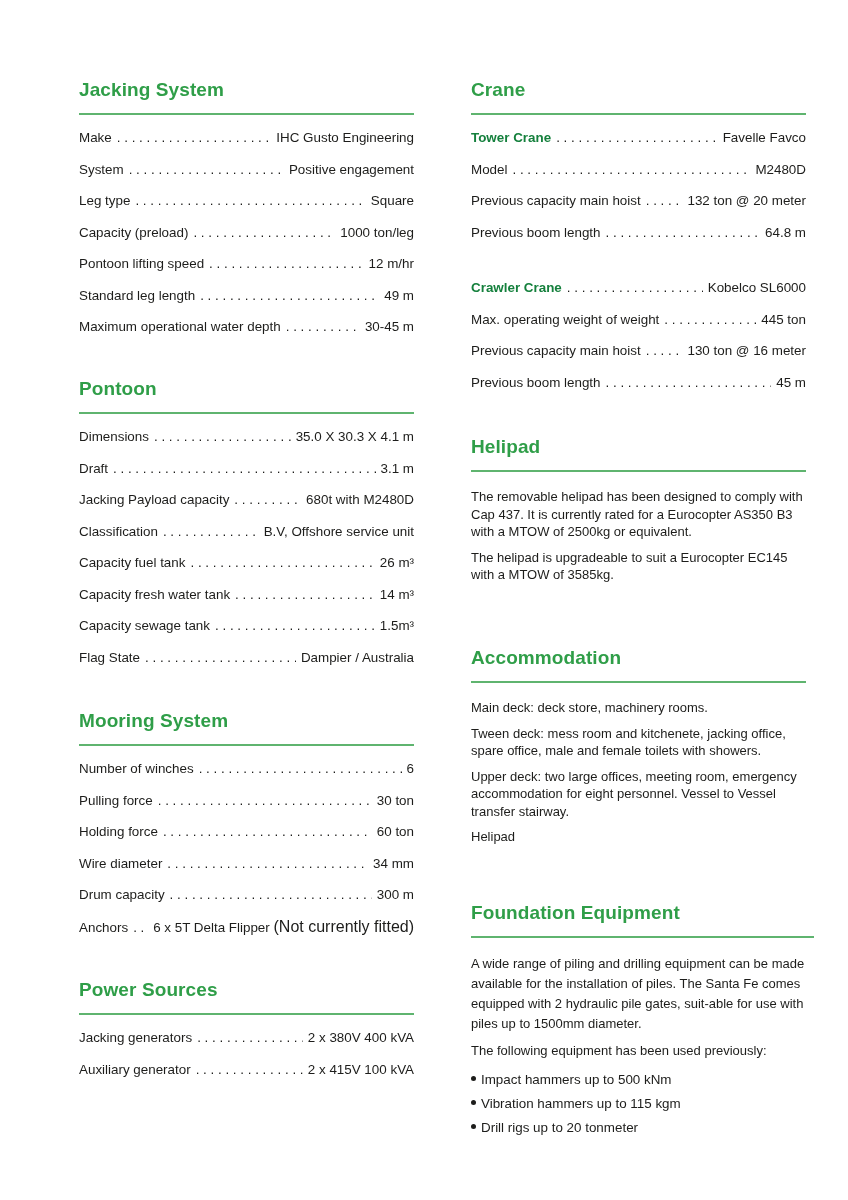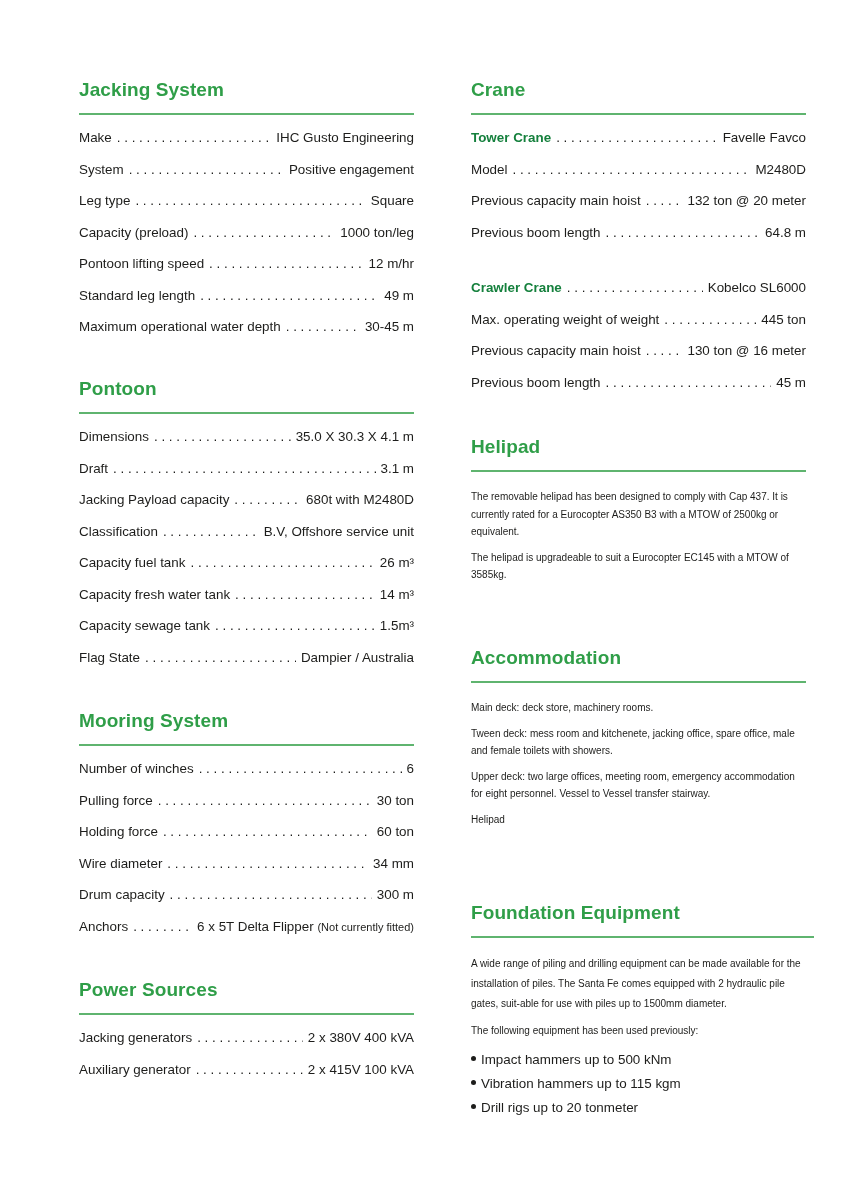--- a/index.html
+++ b/index.html
@@ -11,23 +11,23 @@
   .section { position: absolute; left: 0; width: 100%; margin-left: 18px; }
   .section h2 { margin: 0; font-size: 19px; font-weight: bold; color: #2f9e48; letter-spacing: 0.1px; line-height: 24px; }
   .divider { height: 2px; background: #5fb46f; margin-top: 11px; width: 100%; }
   .rows { margin-top: 14px; }
   .row { display: flex; align-items: baseline; font-size: 13.4px; line-height: 18px; height: 31.5px; white-space: nowrap; }
   .row .label { flex: 0 0 auto; }
   .row .label.green { color: #15803d; font-weight: bold; }
   .row .dots { flex: 1 1 auto; overflow: hidden; margin: 0 5px; letter-spacing: 2.6px; color: #1d1d1b; }
   .row .dots::before { content: ". . . . . . . . . . . . . . . . . . . . . . . . . . . . . . . . . . . . . . . . . . . . . . . . . . . . . . . . . . . . . . . ."; letter-spacing: 0; }
   .row .value { flex: 0 0 auto; text-align: right; }
-  .row .note { font-size: 11px; }
+  .row .note { font-size: 16px; }
   .gap { height: 24px; }
-  p.para { margin: 0 0 8px 0; font-size: 10px; line-height: 17.5px; }
+  p.para { margin: 0 0 8px 0; font-size: 13px; line-height: 17.5px; }
   ul.bul { list-style: none; padding: 0; margin: 0; }
   ul.bul li { font-size: 13.4px; line-height: 24px; }
   ul.bul li .dot { display: inline-block; width: 5px; height: 5px; border-radius: 50%; background: #1d1d1b; margin-right: 5px; vertical-align: middle; position: relative; top: -1px; }
   .wide .divider { width: 343px; }
   .para-block { margin-top: 16px; }
 </style>
 </head>
 <body>
 
 <div class="col col-left">

